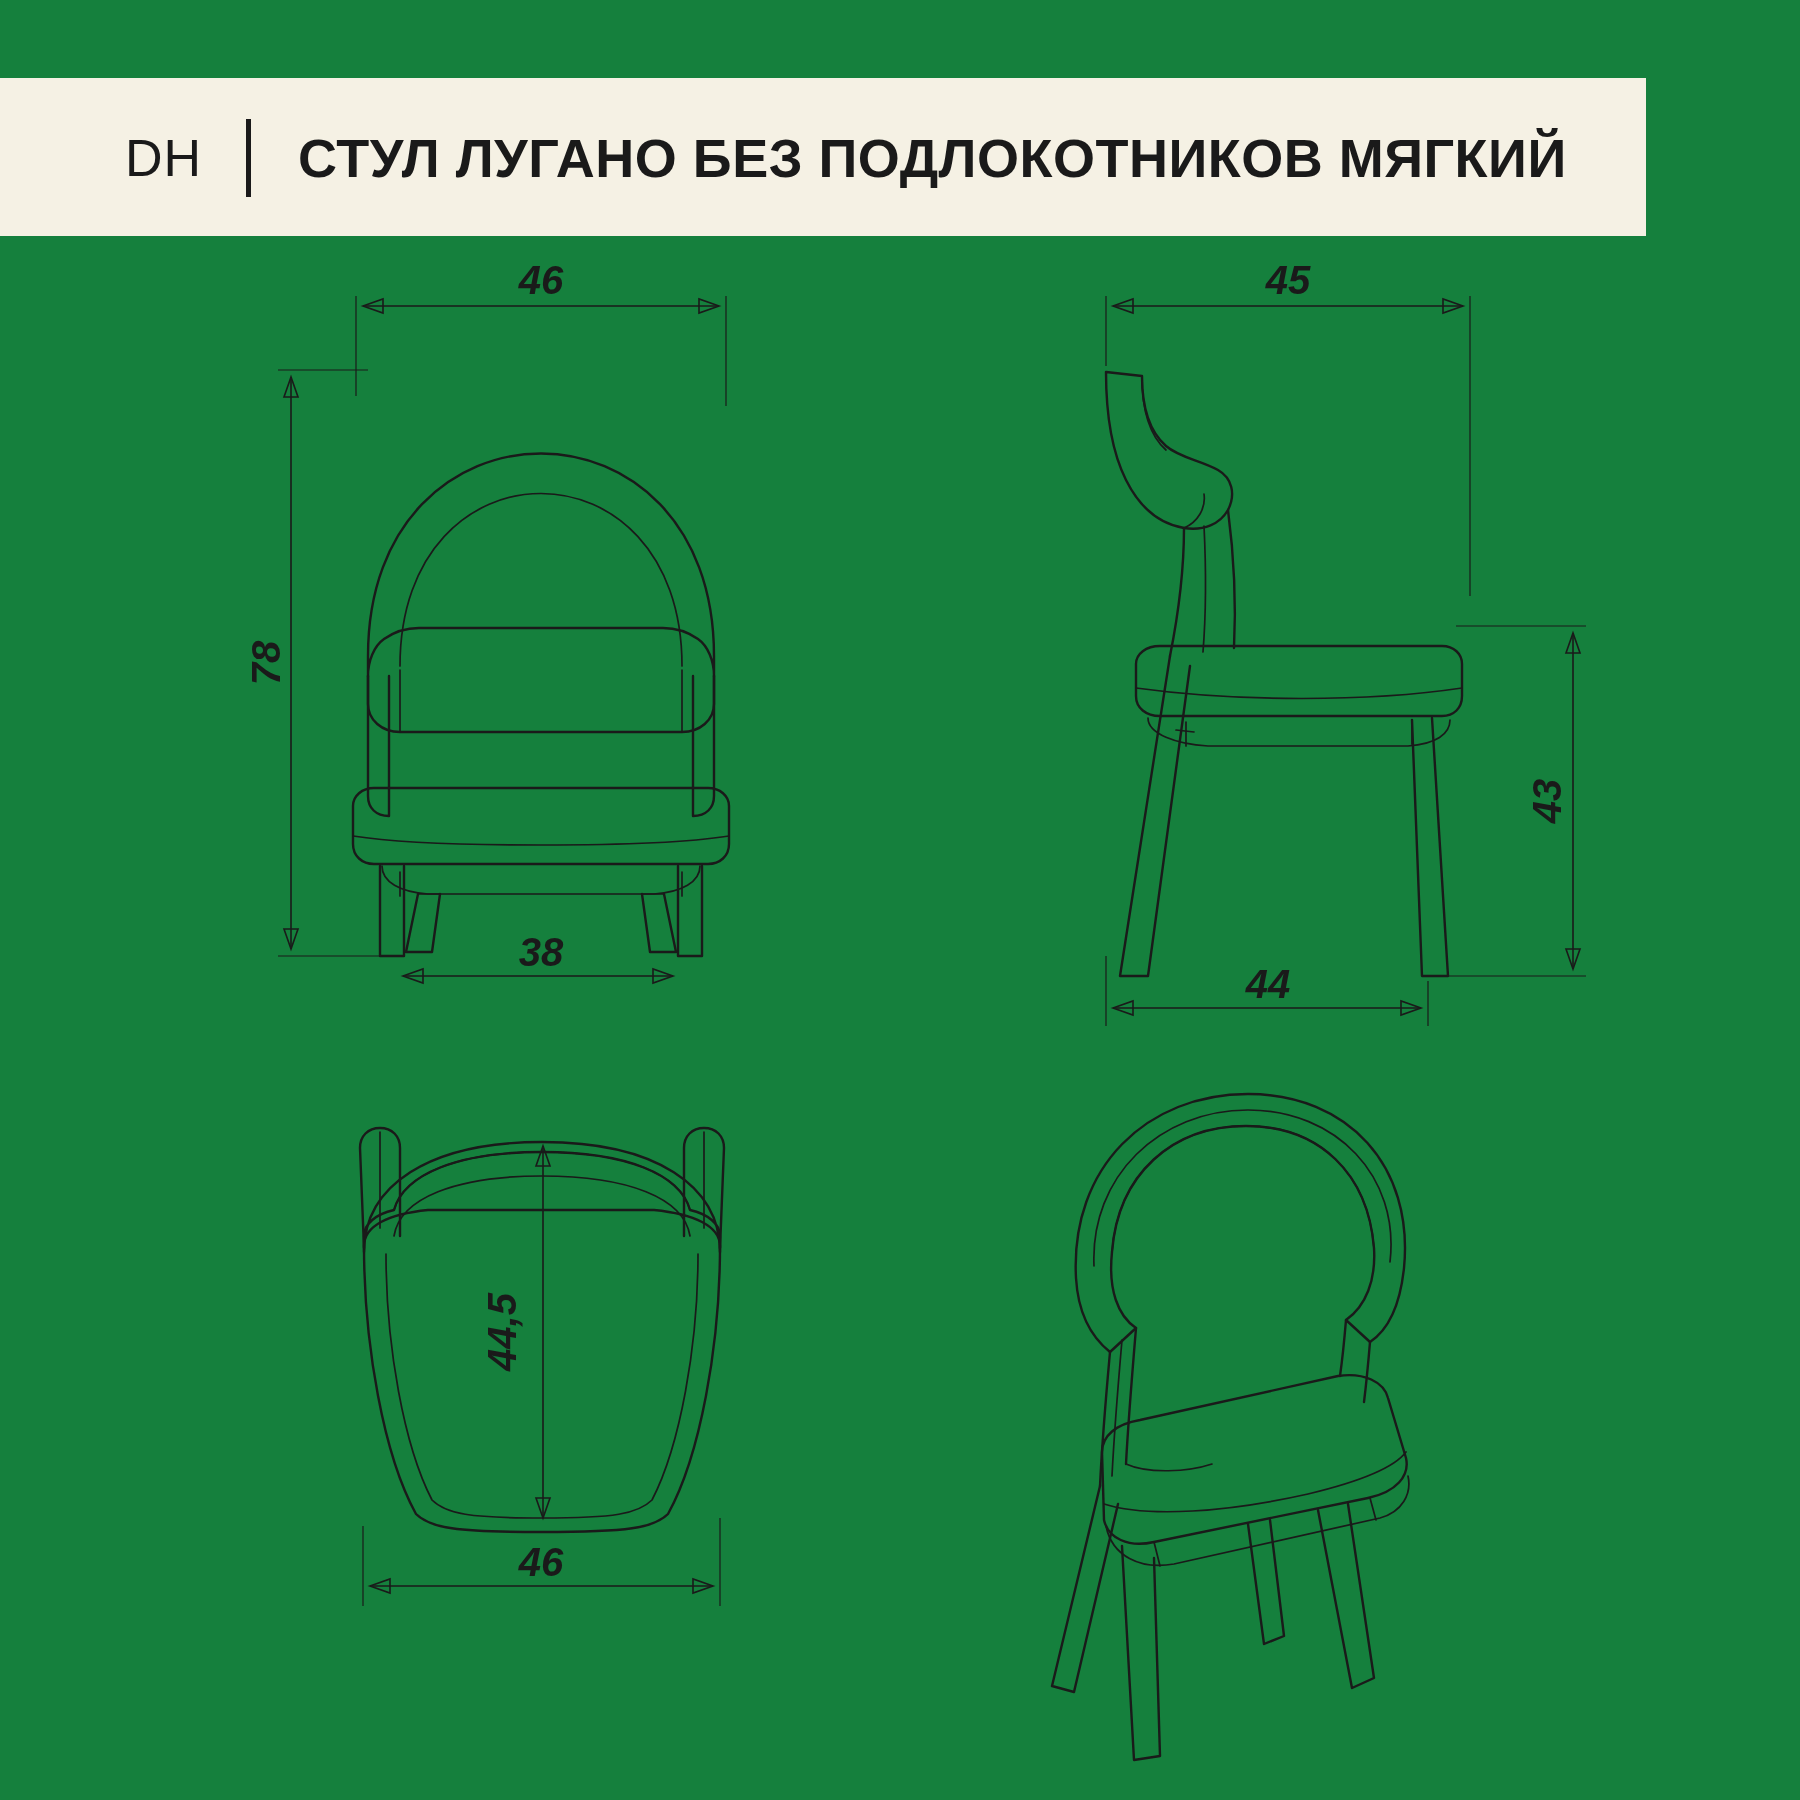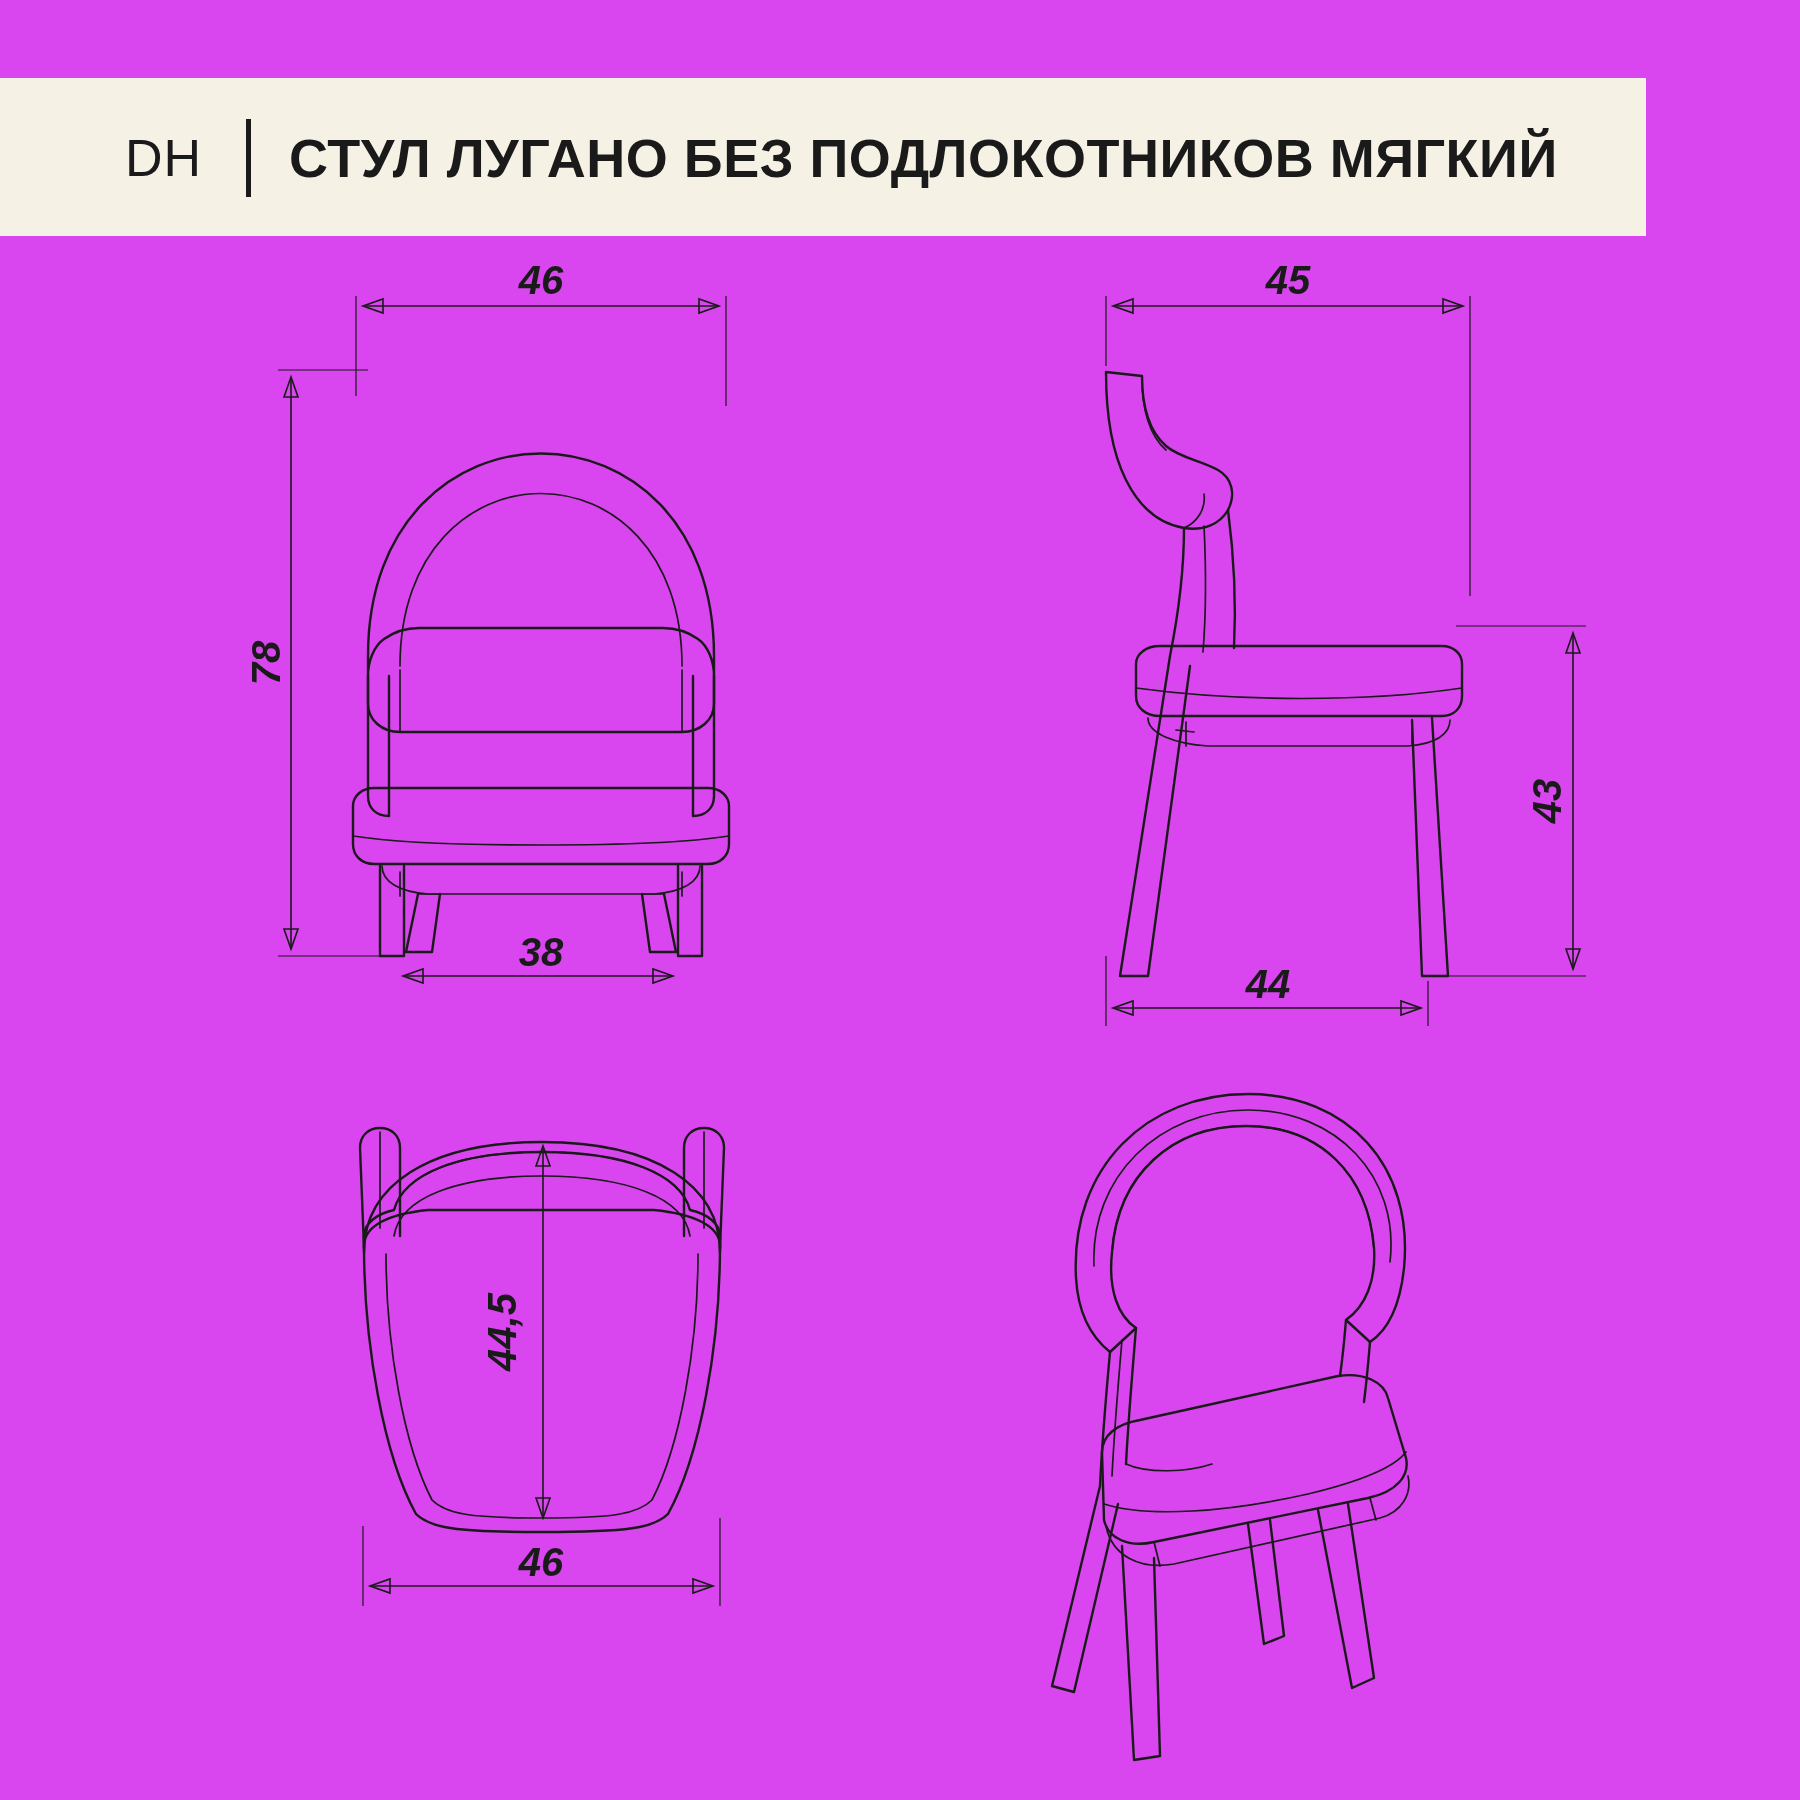--- a/index.html
+++ b/index.html
@@ -12,21 +12,21 @@
     height: 1800px;
     font-family: "Liberation Sans", sans-serif;
     position: relative;
     overflow: hidden;
   }
   .page {
     position: absolute;
     left: 0; top: 0;
     width: 1800px;
     height: 1800px;
-    background: #d946ef;
+    background: #15803d;
   }
   
   .header-band {
     position: absolute;
     left: 0;
     top: 78px;
     width: 1646px;
     height: 158px;
     background: #f5f1e4;
   }
@@ -52,20 +52,21 @@
     background: #1a1a1a;
     margin: 0 38px 0 44px;
   }
   .title {
     font-size: 54px;
     font-weight: 700;
     color: #1a1a1a;
     letter-spacing: 0.5px;
     white-space: nowrap;
     line-height: 1;
+    margin-left: 9px;
   }
   
   .canvas {
     position: absolute;
     left: 0;
     top: 236px;
     width: 1800px;
     height: 1564px;
     padding-left: 8px;
   }

